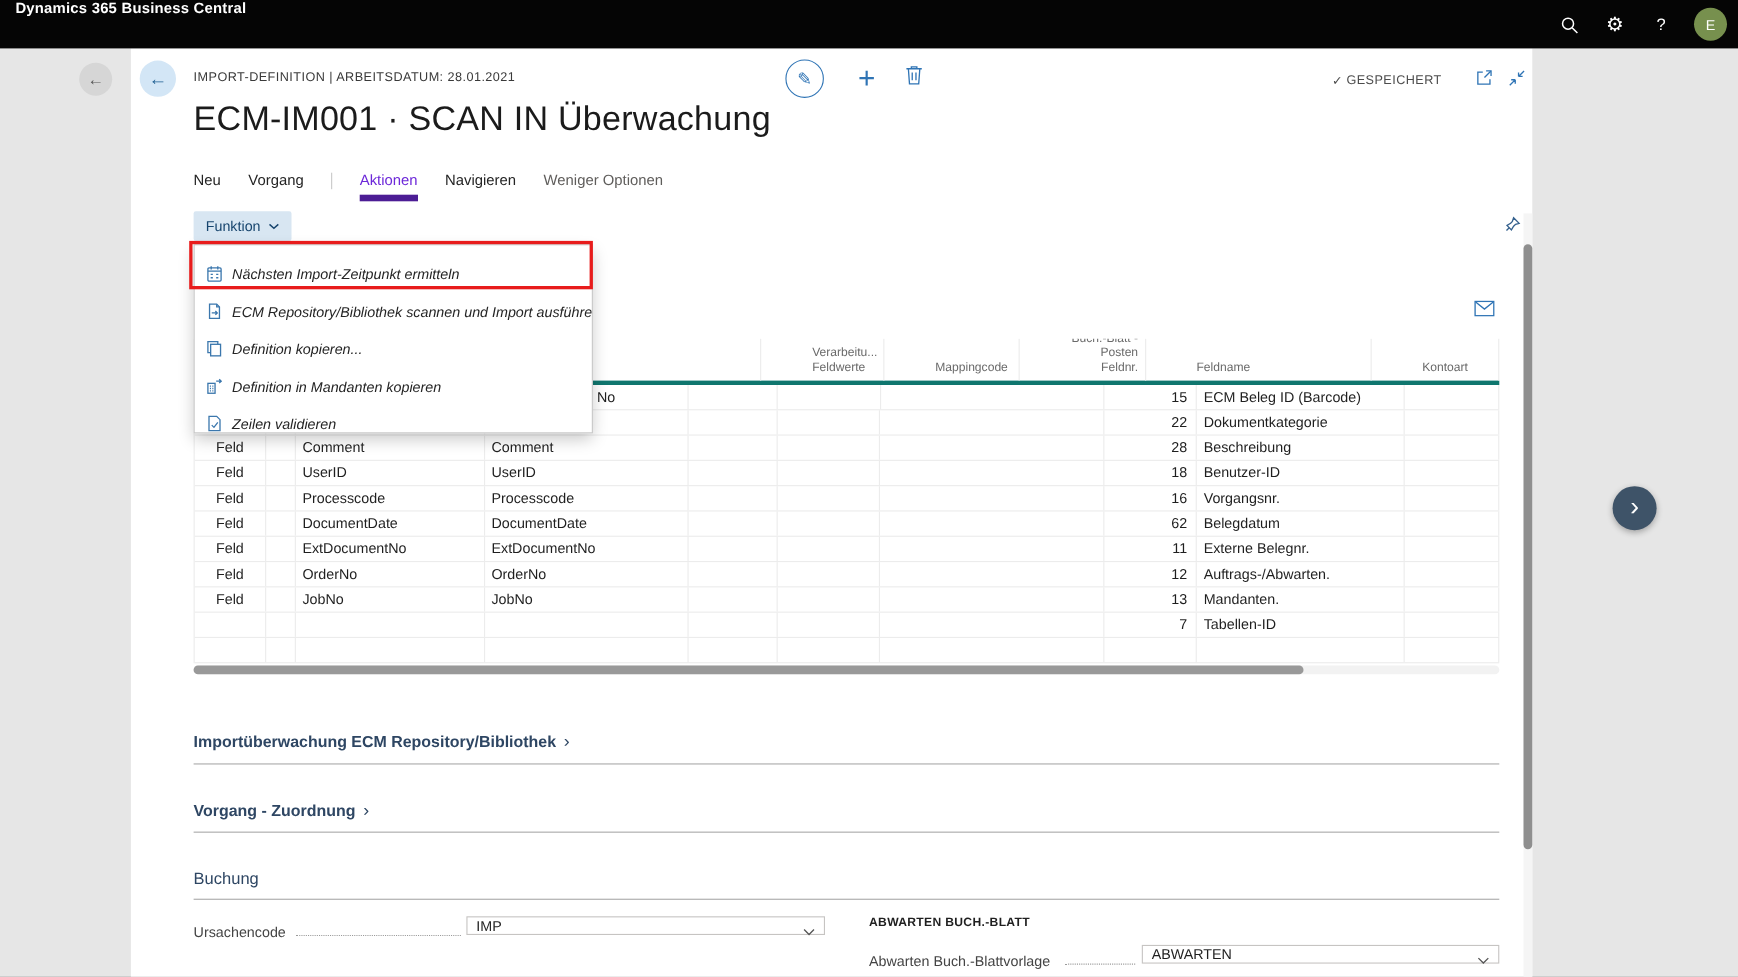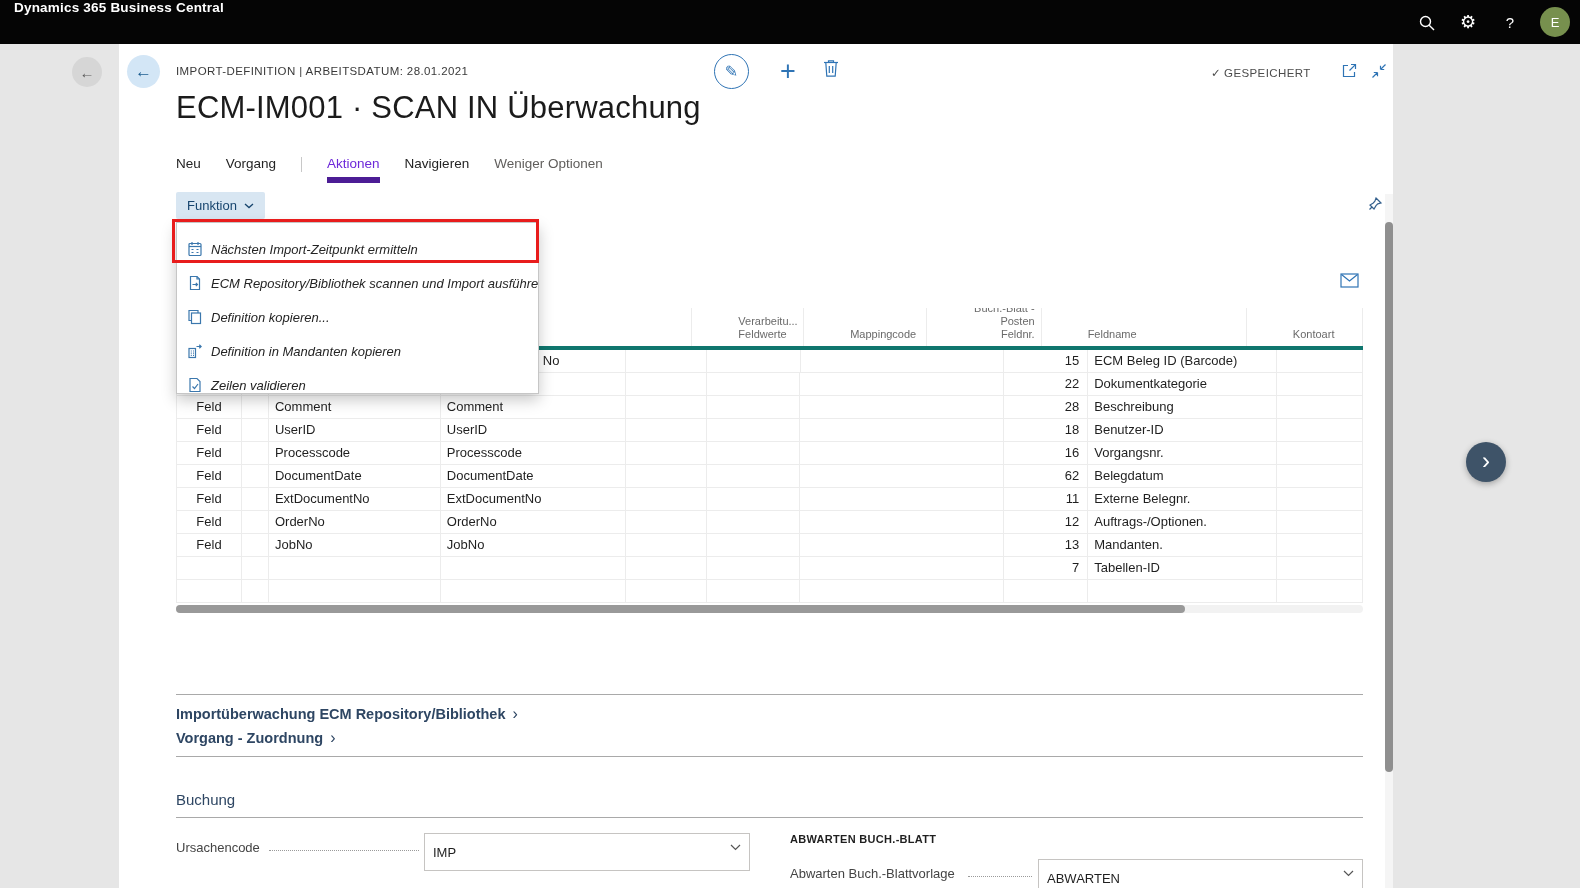--- a/index.html
+++ b/index.html
@@ -57,35 +57,35 @@
   .grid-row.r0 .cell.c3 { padding-left:102px; }
 
   .hscroll { position:absolute; left:57px; top:561px; width:1187px; height:8px; background:#f2f2f2; border-radius:4px; cursor:pointer; }
   .hthumb { width:1009px; height:8px; background:#999; border-radius:4px; }
 
   .vtrack { position:absolute; left:1266px; top:150px; width:8px; height:694px; background:#f5f5f5; cursor:pointer; }
   .vthumb { position:absolute; left:0; top:28px; width:8px; height:550px; background:#8f8f8f; border-radius:4px; }
 
   
   .section-link { position:absolute; font-size:14.5px; font-weight:bold; color:#2e4663; display:flex; align-items:center; gap:7px; cursor:pointer; white-space:nowrap; }
-  .s1 { left:57px; top:622px;margin-top:39px; }
+  .s1 { left:57px; top:622px; }
   .s2 { left:57px; top:685px; }
   .section-heading { position:absolute; left:57px; top:747px; font-size:15px; font-weight:normal; color:#2e4663; }
   .chev { font-size:16px; font-weight:400; color:#2e4663; }
   .hr { position:absolute; left:57px; width:1187px; height:1px; background:#a9a9a9; }
   .hr1 { top:650px; } .hr2 { top:712px; } .hr3 { top:773px; }
 
   
   .field-label { position:absolute; font-size:13px; color:#444; white-space:nowrap; }
   .fl1 { left:57px; top:796px; }
   .fl2 { left:671px; top:822px; }
   .leader { position:absolute; border-bottom:1px dotted #9a9a9a; height:1px; }
   .ld1 { left:150px; top:806px; width:150px; }
   .ld2 { left:849px; top:832px; width:64px; }
-  .combo { position:absolute; height:38px; border:1px solid #c6c4c2; background:#fff; font-size:13px; color:#1f1f1f; display:flex; align-items:center; padding:0 26px 0 8px; cursor:pointer; }
+  .combo { position:absolute; height:17px; border:1px solid #c6c4c2; background:#fff; font-size:13px; color:#1f1f1f; display:flex; align-items:center; padding:0 26px 0 8px; cursor:pointer; }
   .cb1 { left:305px; top:789px; width:326px; }
   .cb2 { left:919px; top:815px; width:325px; }
   .cchev { position:absolute; right:8px; top:10px; }
   .group-caption { position:absolute; left:671px; top:789px; font-size:11px; font-weight:bold; color:#1f1f1f; letter-spacing:.3px; }
 
   
   .dropdown { position:absolute; left:57px; top:178px; width:363px; background:#fff; border:1px solid #c6c6c6; box-shadow:0 6px 14px rgba(0,0,0,.22); z-index:20; }
   .dd-item { height:34px; display:flex; align-items:flex-end; gap:8px; padding:0 8px 0 10px; font-size:13px; color:#242424; cursor:pointer; white-space:nowrap; overflow:hidden;font-style:italic; }
   .dd-icon { width:16px; height:16px; flex:none; display:flex; }
   .red-rect { position:absolute; left:53px; top:175px; width:367px; height:44px; border:3px solid #e81c1c; z-index:30; pointer-events:none; }
@@ -284,21 +284,21 @@
           </div>
           <div class="grid-row">
             <div class="cell c0" style="width: 65px;">Feld</div>
             <div class="cell c1" style="width: 27px;"></div>
             <div class="cell c2" style="width: 172px;">OrderNo</div>
             <div class="cell c3" style="width: 185px;">OrderNo</div>
             <div class="cell c4" style="width: 81px;"></div>
             <div class="cell c5" style="width: 94px;"></div>
             <div class="cell c6" style="width: 204px;"></div>
             <div class="cell c7" style="width: 84px;">12</div>
-            <div class="cell c8" style="width: 189px;">Auftrags-/Optionen.</div>
+            <div class="cell c8" style="width: 189px;">Auftrags-/Abwarten.</div>
             <div class="cell c9" style="width: 86px;"></div>
           </div>
           <div class="grid-row">
             <div class="cell c0" style="width: 65px;">Feld</div>
             <div class="cell c1" style="width: 27px;"></div>
             <div class="cell c2" style="width: 172px;">JobNo</div>
             <div class="cell c3" style="width: 185px;">JobNo</div>
             <div class="cell c4" style="width: 81px;"></div>
             <div class="cell c5" style="width: 94px;"></div>
             <div class="cell c6" style="width: 204px;"></div>

